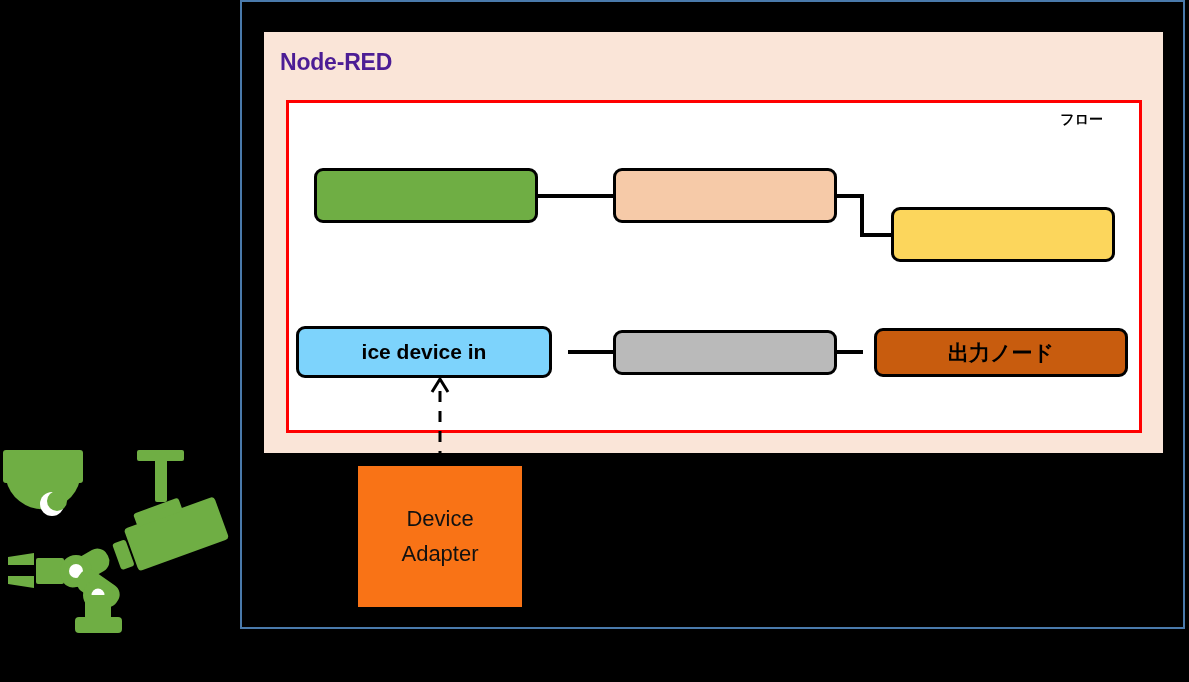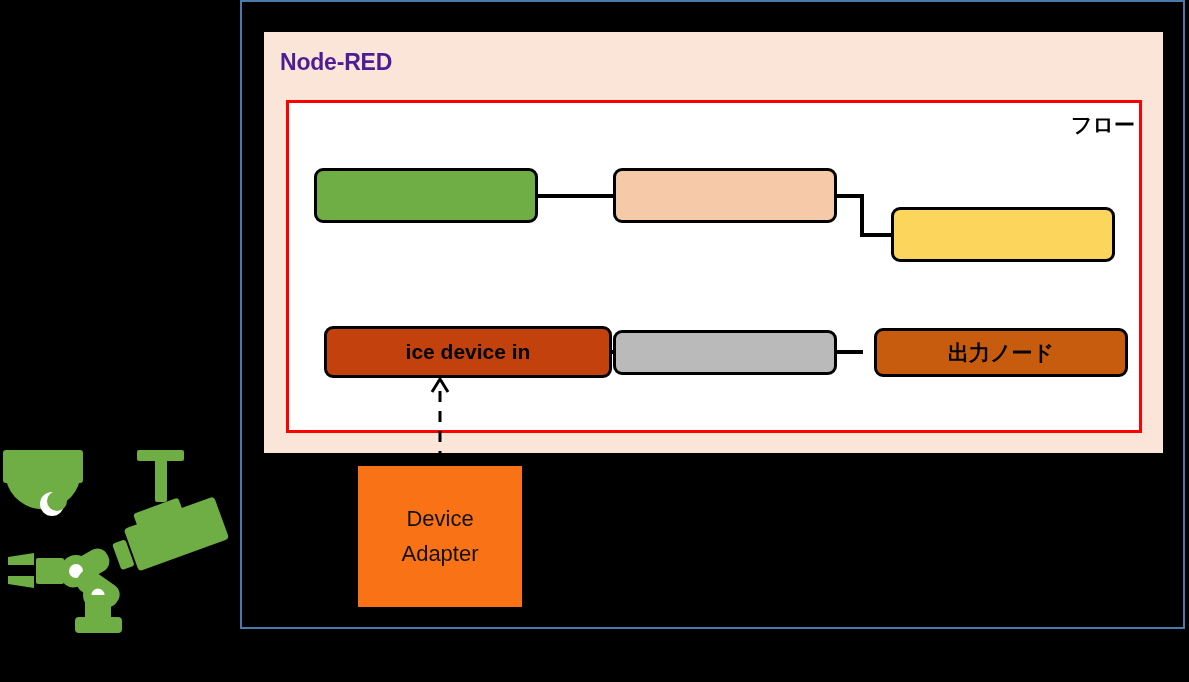--- a/index.html
+++ b/index.html
@@ -55,23 +55,23 @@
     left: 286px;
     top: 100px;
     width: 856px;
     height: 333px;
     border: 3px solid #FF0000;
     background: #FFFFFF;
     box-sizing: border-box;
   }
   #flow-label {
     position: absolute;
-    right: 4px;
+    right: 36px;
     top: 8px;
-    font-size: 21px;
+    font-size: 14px;
     font-weight: bold;
     color: #000000;
     white-space: nowrap;
   }
 
   
   .node {
     position: absolute;
     border: 3px solid #000000;
     border-radius: 9px;
@@ -83,21 +83,21 @@
     font-weight: bold;
     color: #000000;
     overflow: hidden;
     white-space: nowrap;
   }
 
   
   #node-green  { left: 314px; top: 168px; width: 224px; height: 55px; background: #6FAE44; }
   #node-peach  { left: 613px; top: 168px; width: 224px; height: 55px; background: #F6CAA8; }
   #node-yellow { left: 891px; top: 207px; width: 224px; height: 55px; background: #FCD65C; }
-  #node-blue   { left: 324px; top: 326px; width: 288px; height: 52px; background: #c2410c; }
+  #node-blue   { left: 296px; top: 326px; width: 256px; height: 52px; background: #7dd3fc; }
   #node-gray   { left: 613px; top: 330px; width: 224px; height: 45px; background: #BABABA; }
   #node-orange { left: 862px; top: 328px; width: 254px; height: 49px; background: #C85C0E; margin-left: 12px; }
 
   
   #connectors {
     position: absolute;
     left: 0;
     top: 0;
     width: 1189px;
     height: 682px;

